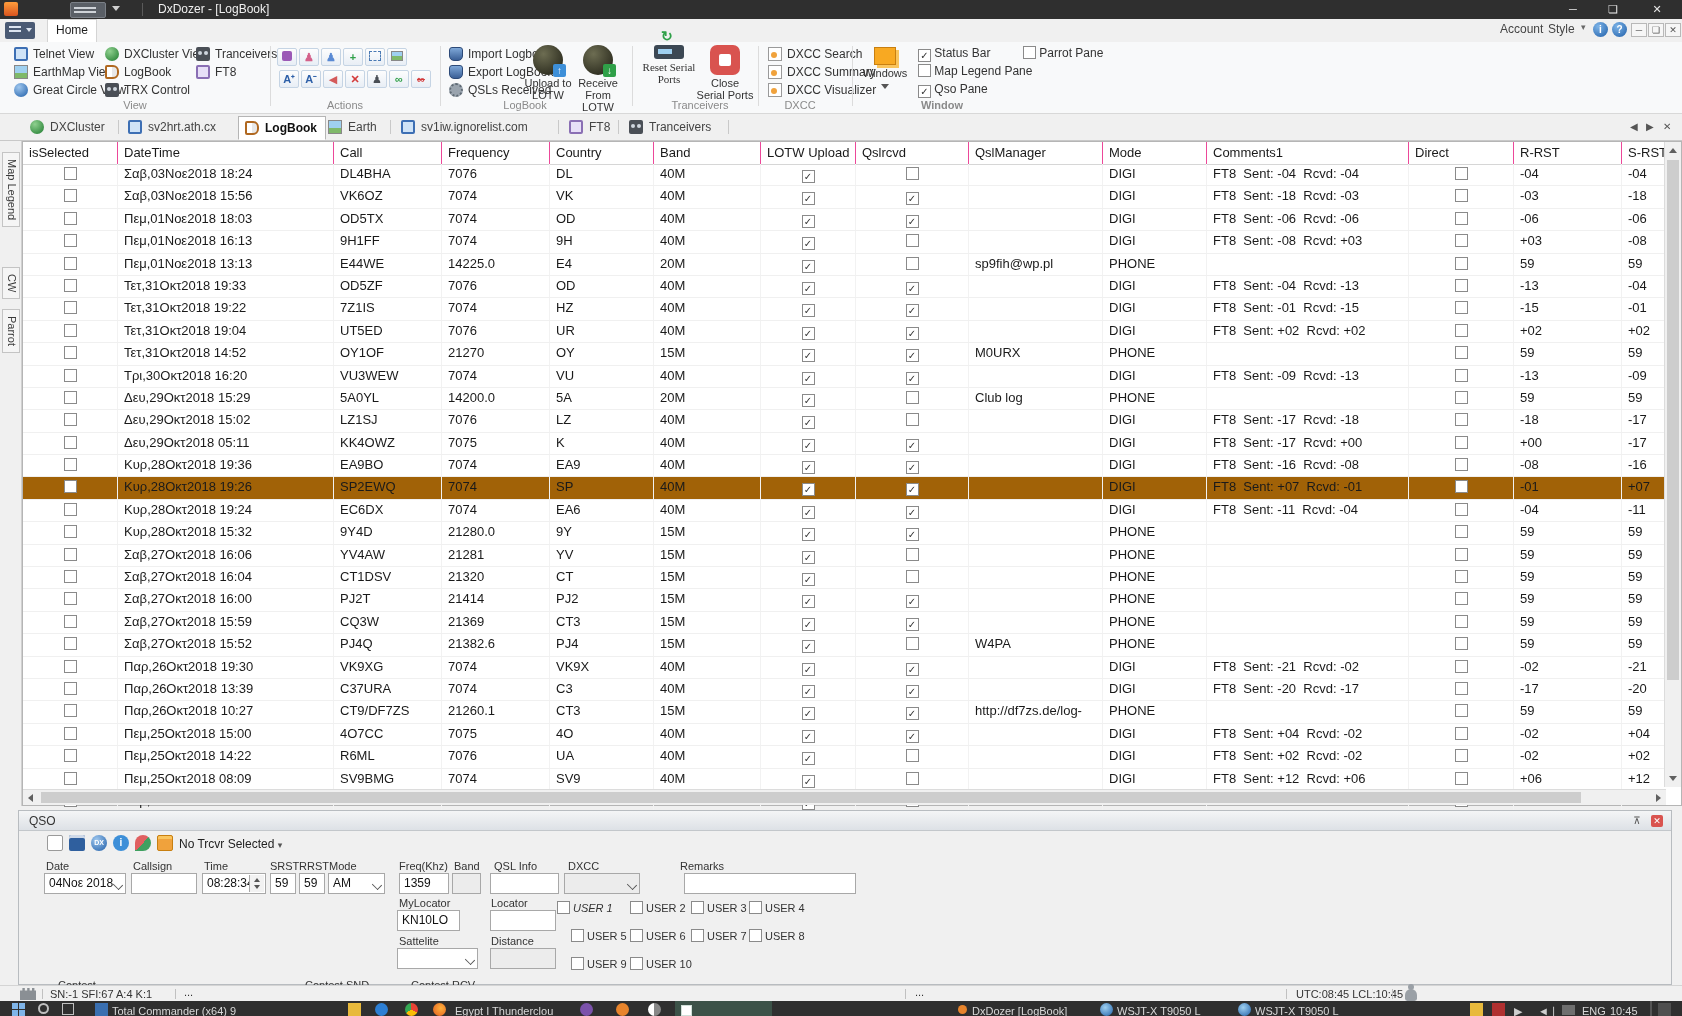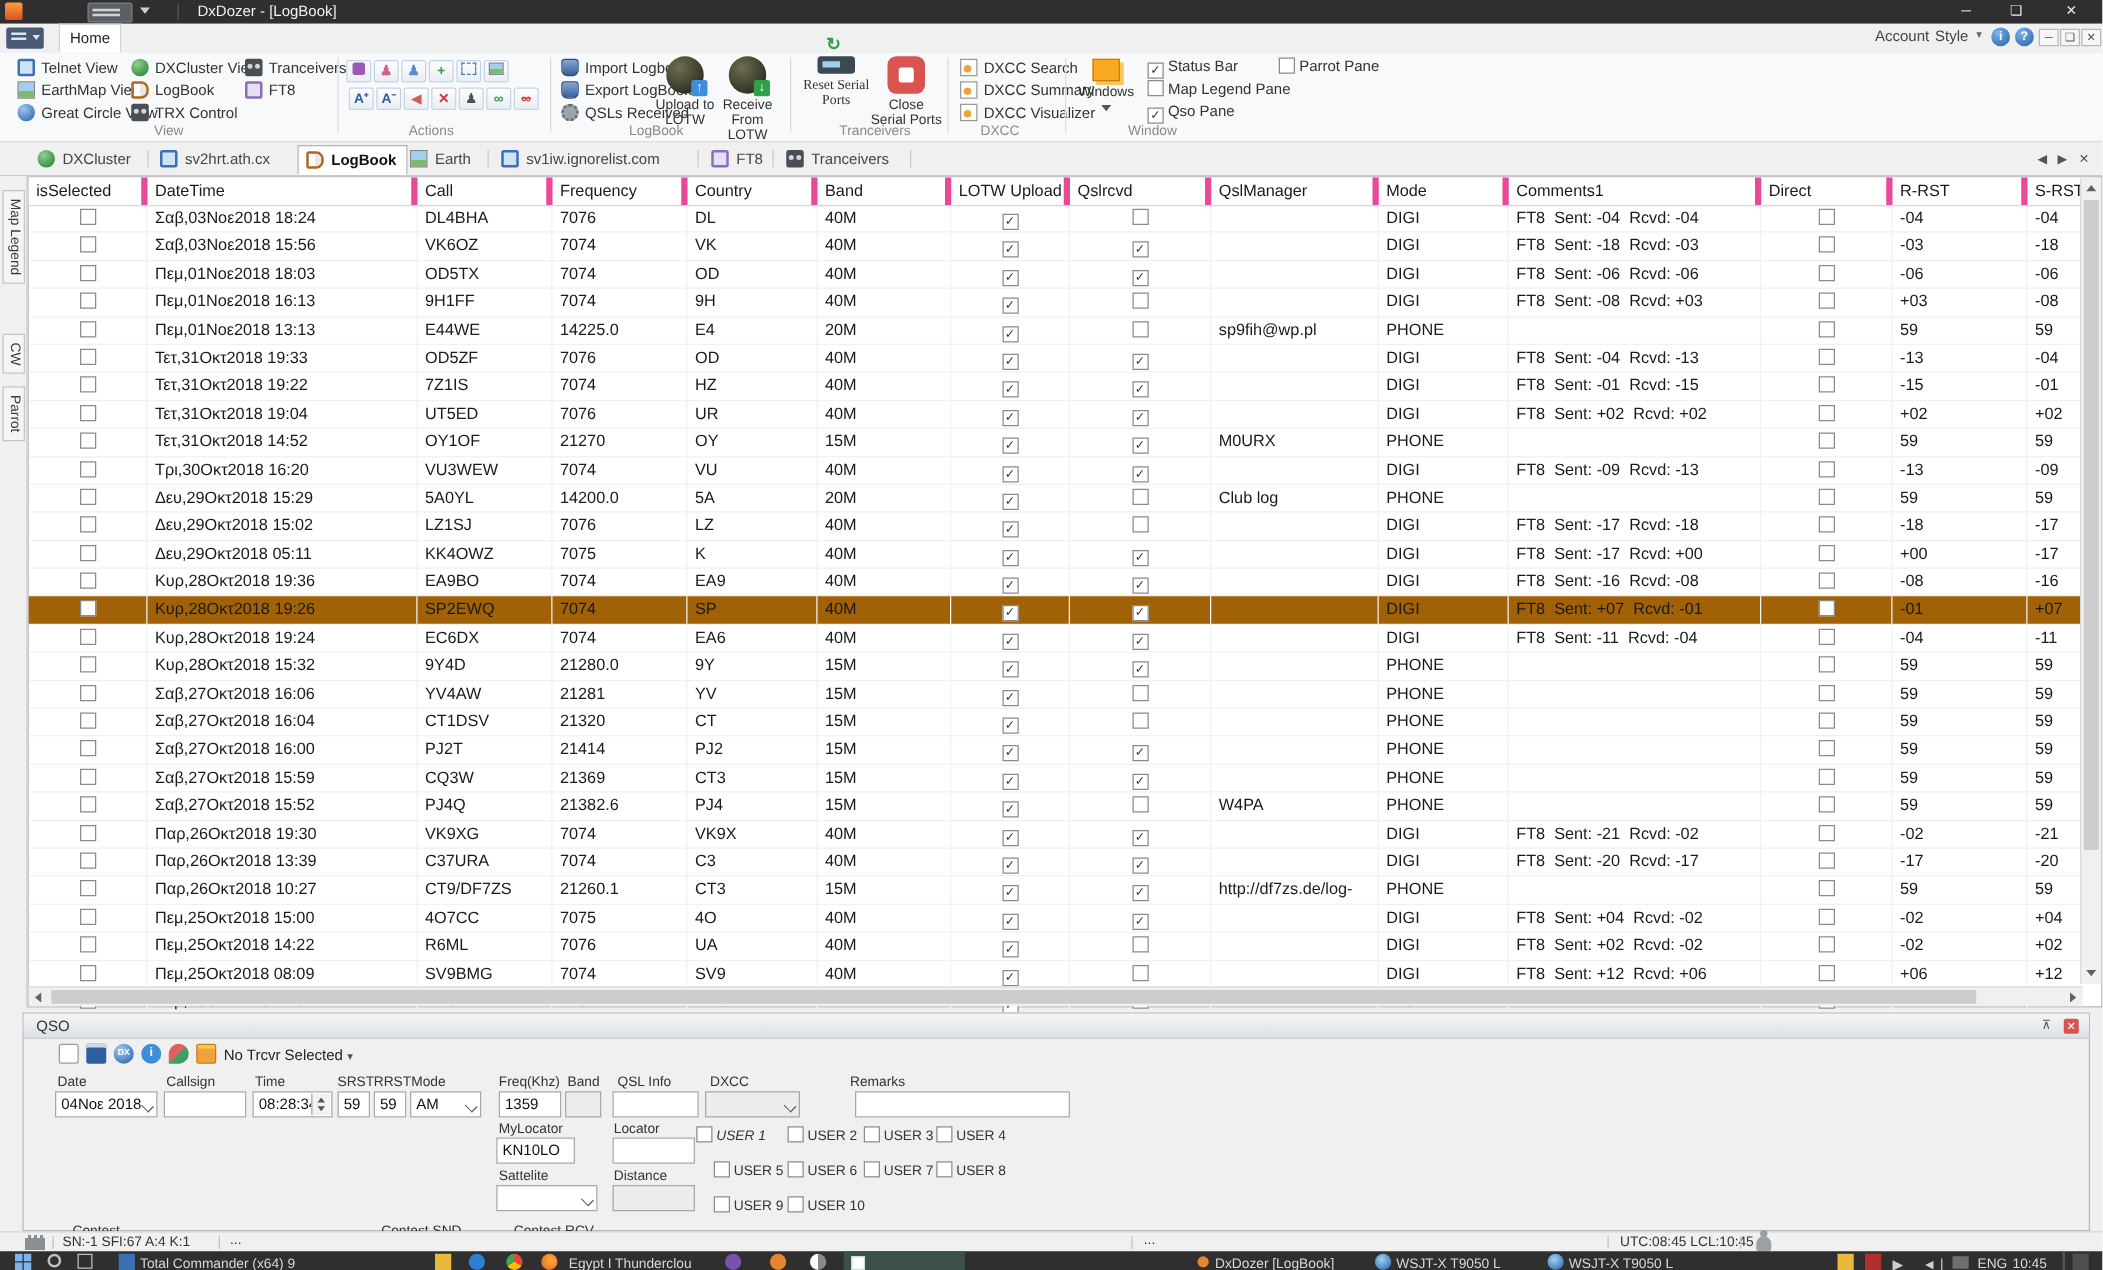--- a/index.html
+++ b/index.html
@@ -70,21 +70,21 @@
   .dtab.active{background:#fff;border:1px solid #b5b5b5;border-bottom:1px solid #fff;box-sizing:border-box;font-weight:bold;color:#111;}
   .dtab-sep{position:absolute;top:6px;width:1px;height:14px;background:#c9c9c9;}
   .tnav{position:absolute;top:7px;font-size:10px;color:#555;}
   
   #sidetabs{left:0;top:141px;width:21px;height:665px;background:#f0f0f0;border-right:1px solid #d0d0d0;}
   .vtab{position:absolute;left:2px;width:18px;background:#f5f5f5;border:1px solid #c4c4c4;box-sizing:border-box;
         writing-mode:vertical-rl;font-size:11px;color:#3a3a3a;padding:6px 1px;text-align:center;}
   
   #grid{left:22px;top:141px;width:1660px;height:665px;background:#fff;border:1px solid #b5b5b5;box-sizing:border-box;}
   #grid-header{position:absolute;left:0;top:0;height:22px;display:flex;border-bottom:1px solid #d6d6d6;background:#fff;}
-  .hcell{box-sizing:border-box;padding:3px 0 0 6px;font-size:13px;color:#1a1a1a;border-right:5px solid #ec4899;overflow:hidden;white-space:nowrap;}
+  .hcell{box-sizing:border-box;padding:3px 0 0 6px;font-size:13px;color:#1a1a1a;border-right:1px solid #ec4899;overflow:hidden;white-space:nowrap;}
   #grid-body{position:absolute;left:0;top:22px;}
   .grow{display:flex;height:21.4px;border-bottom:1px solid #f0f0f0;}
   .grow.sel{background:#a16207;}
   .gcell{box-sizing:border-box;padding:2px 0 0 6px;font-size:13px;color:#1a1a1a;border-right:1px solid #f2f2f2;overflow:hidden;white-space:pre;}
   .gcell.ck{text-align:center;padding-left:0;}
   .c0{width:95px}.c1{width:216px}.c2{width:108px}.c3{width:108px}.c4{width:104px}.c5{width:107px}
   .c6{width:95px}.c7{width:113px}.c8{width:134px}.c9{width:104px}.c10{width:202px}.c11{width:105px}
   .c12{width:108px}.c13{width:44px;border-right:none;}
   
   .sb{background:#f0f0f0;}
@@ -271,21 +271,21 @@
 
   <div class="bigbtn" style="left:858px;width:54px;">
     <span class="ic ic-win" style="width:22px;height:18px;margin-top:3px;display:inline-block;"></span>
     <div>Windows</div>
     <span class="windrop"></span>
   </div>
   <span class="rchk-row" style="left:918px;top:4px;"><span class="cb on"></span> <span>Status Bar</span></span>
   <span class="rchk-row" style="left:918px;top:22px;"><span class="cb"></span> <span>Map Legend Pane</span></span>
   <span class="rchk-row" style="left:918px;top:40px;"><span class="cb on"></span> <span>Qso Pane</span></span>
   <span class="rchk-row" style="left:1023px;top:4px;"><span class="cb"></span> <span>Parrot Pane</span></span>
-  <span class="glabel" style="left:882px;width:80px;">Window</span>
+  <span class="glabel" style="left:902px;width:80px;font-weight:bold;">Window</span>
 </div>
 
 <div id="doctabs" class="abs">
   <span class="dtab" style="left:24px;"><span class="ic ic-globe-g"></span><span>DXCluster</span></span>
   <span class="dtab-sep" style="left:118px;"></span>
   <span class="dtab" style="left:122px;"><span class="ic ic-monitor"></span><span>sv2hrt.ath.cx</span></span>
   <span class="dtab active" style="left:238px;"><span class="ic ic-book"></span><span>LogBook</span></span>
   <span class="dtab" style="left:322px;"><span class="ic ic-photo"></span><span>Earth</span></span>
   <span class="dtab-sep" style="left:390px;"></span>
   <span class="dtab" style="left:395px;text-align:right;"><span class="ic ic-monitor"></span><span>sv1iw.ignorelist.com</span></span>

